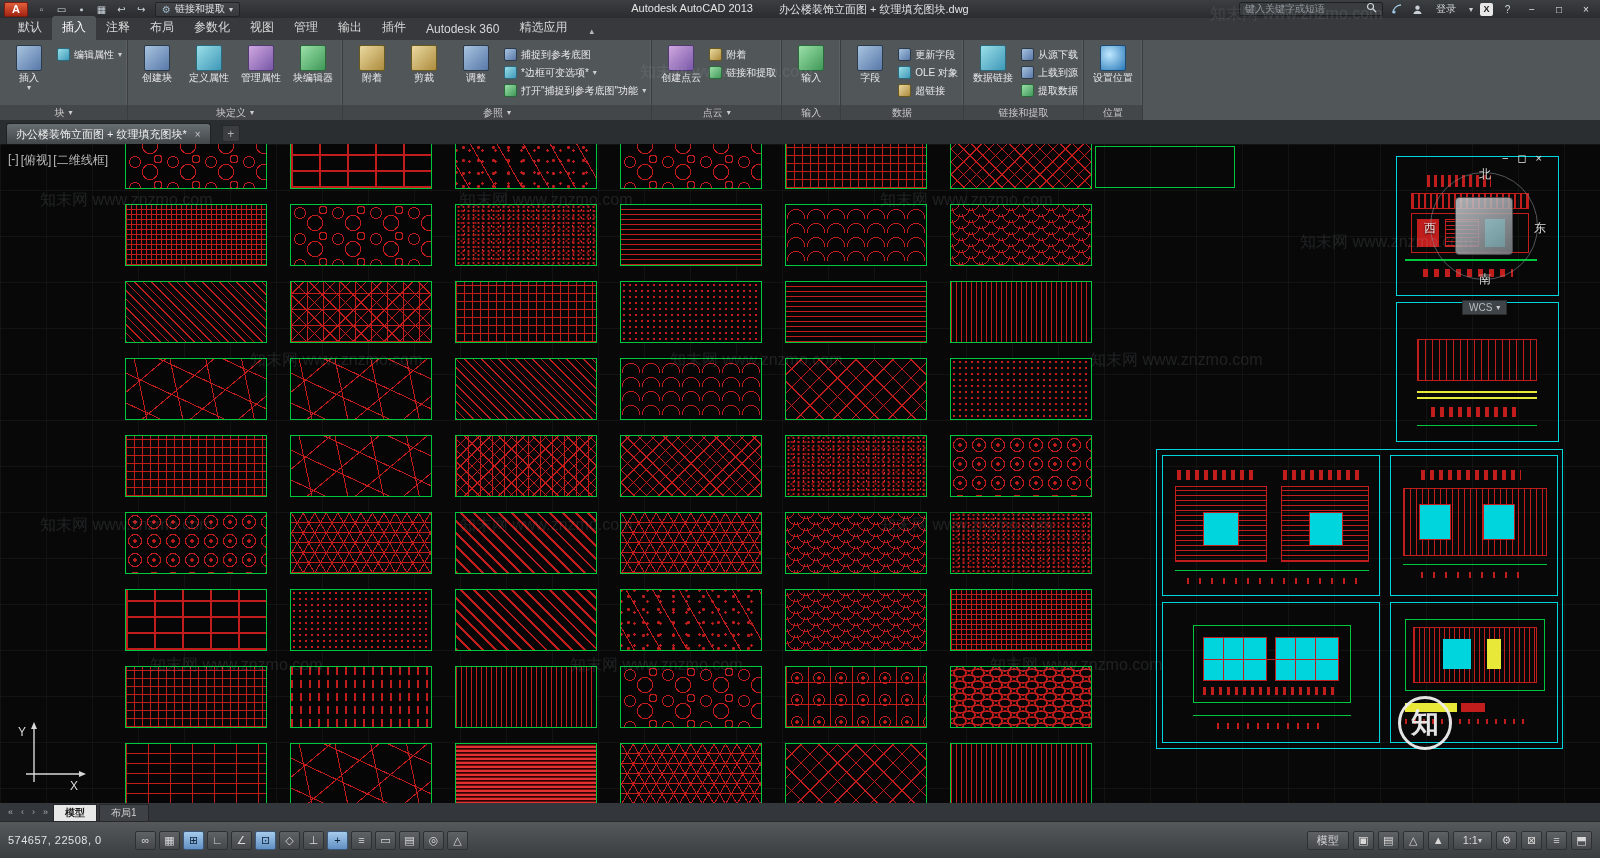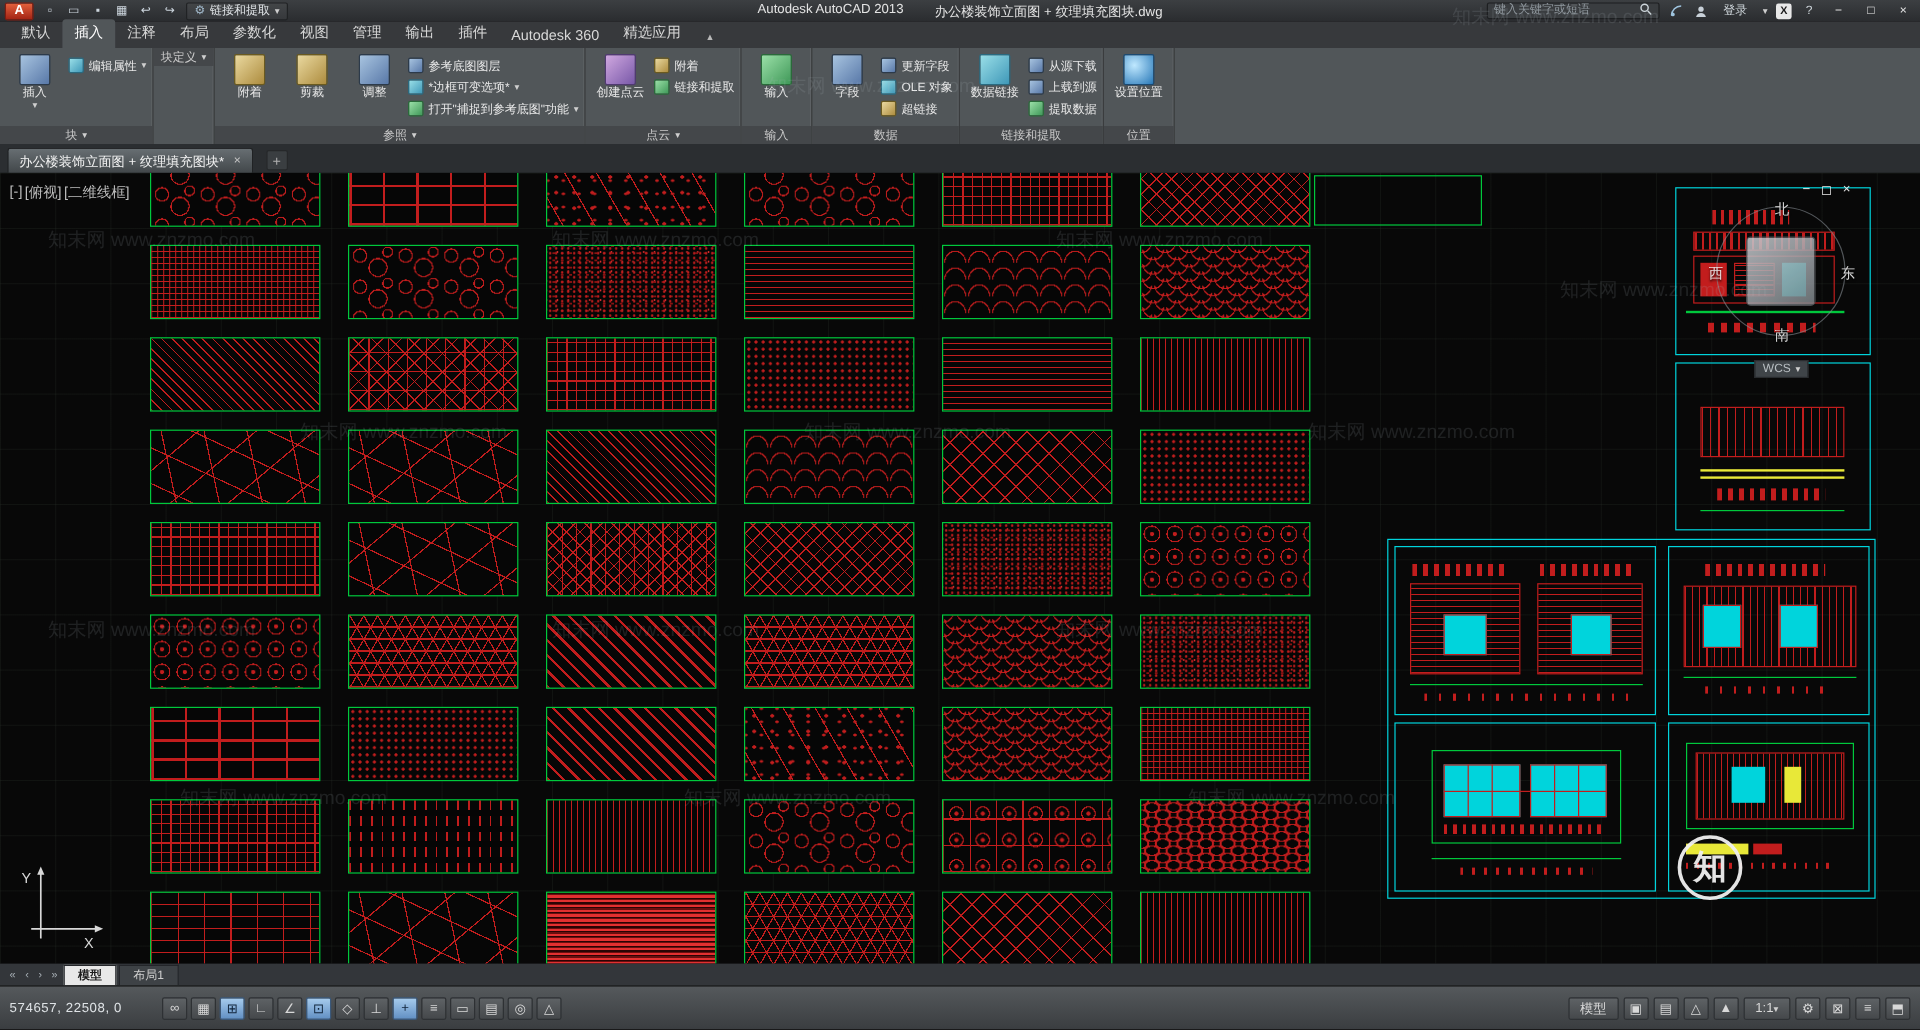--- a/index.html
+++ b/index.html
@@ -217,20 +217,38 @@
           </div>
         </div>
       </div>
       <div class="rpanel-label">
         <span>块</span>
         <span class="car">▾</span>
       </div>
     </div>
 
     <div class="rpanel">
+      <div class="rpanel-content">
+        <div class="rbig">
+          <span class="ric big"></span>
+          <span>创建块</span>
+        </div>
+        <div class="rbig">
+          <span class="ric big c"></span>
+          <span>定义属性</span>
+        </div>
+        <div class="rbig">
+          <span class="ric big p"></span>
+          <span>管理属性</span>
+        </div>
+        <div class="rbig">
+          <span class="ric big g"></span>
+          <span>块编辑器</span>
+        </div>
+      </div>
       <div class="rpanel-label">
         <span>块定义</span>
         <span class="car">▾</span>
       </div>
     </div>
 
     <div class="rpanel">
       <div class="rpanel-content">
         <div class="rbig">
           <span class="ric big y"></span>
@@ -240,21 +258,21 @@
           <span class="ric big y"></span>
           <span>剪裁</span>
         </div>
         <div class="rbig">
           <span class="ric big"></span>
           <span>调整</span>
         </div>
         <div class="rcol">
           <div class="rrow">
             <span class="ric s"></span>
-            <span>参考底图图层</span>
+            <span>捕捉到参考底图</span>
           </div>
           <div class="rrow">
             <span class="ric s c"></span>
             <span>*边框可变选项*</span>
             <span class="car">▾</span>
           </div>
           <div class="rrow">
             <span class="ric s g"></span>
             <span>打开"捕捉到参考底图"功能</span>
             <span class="car">▾</span>

